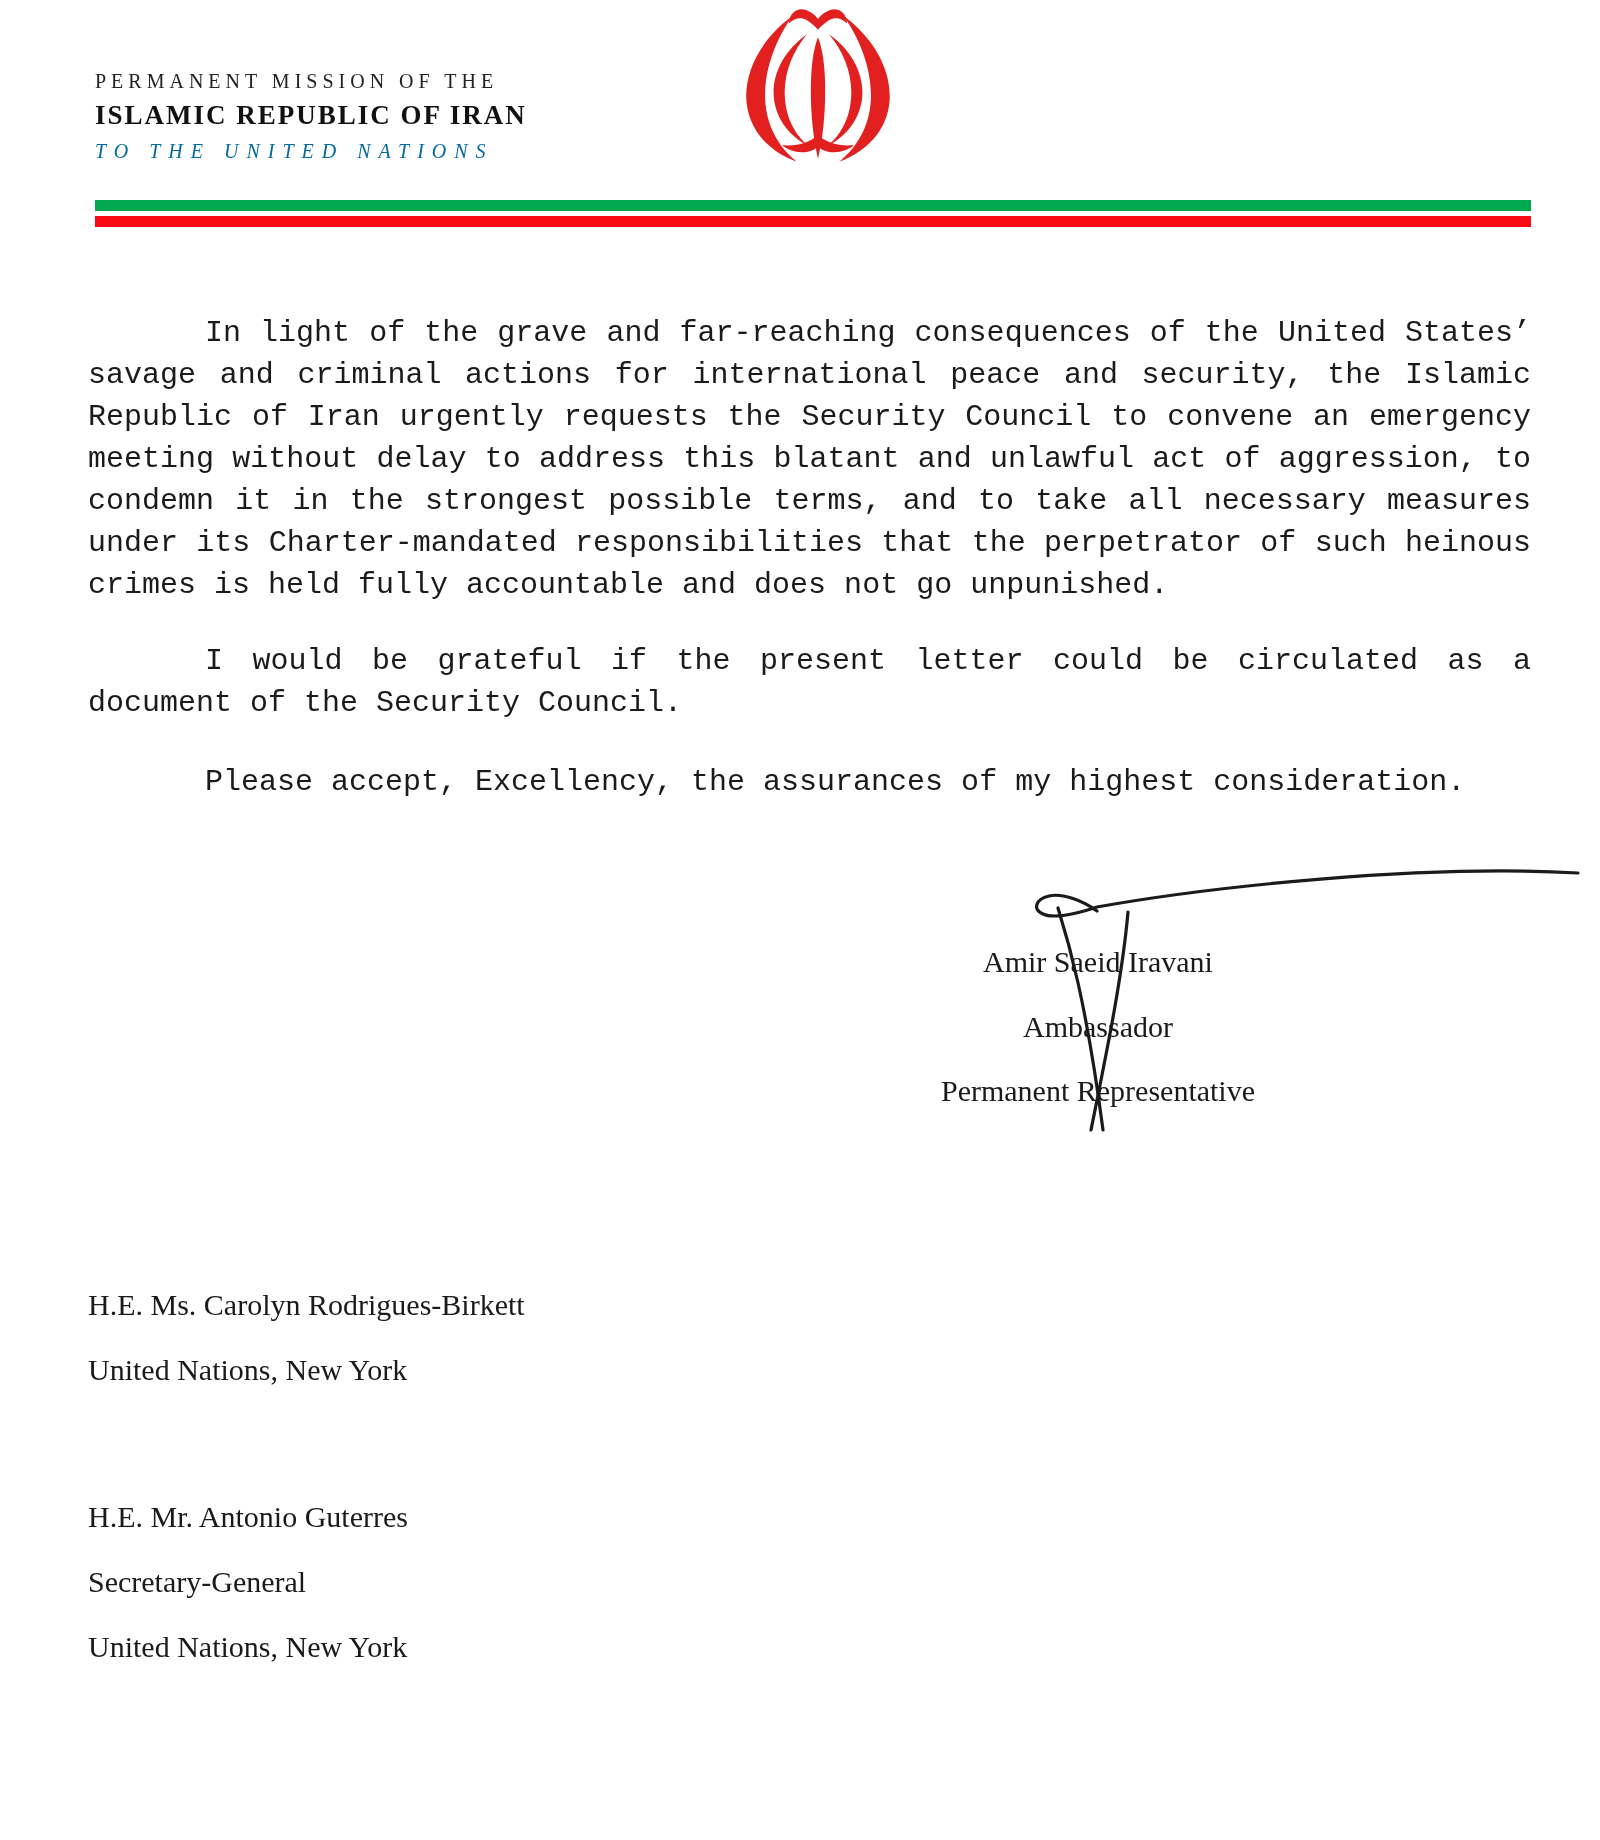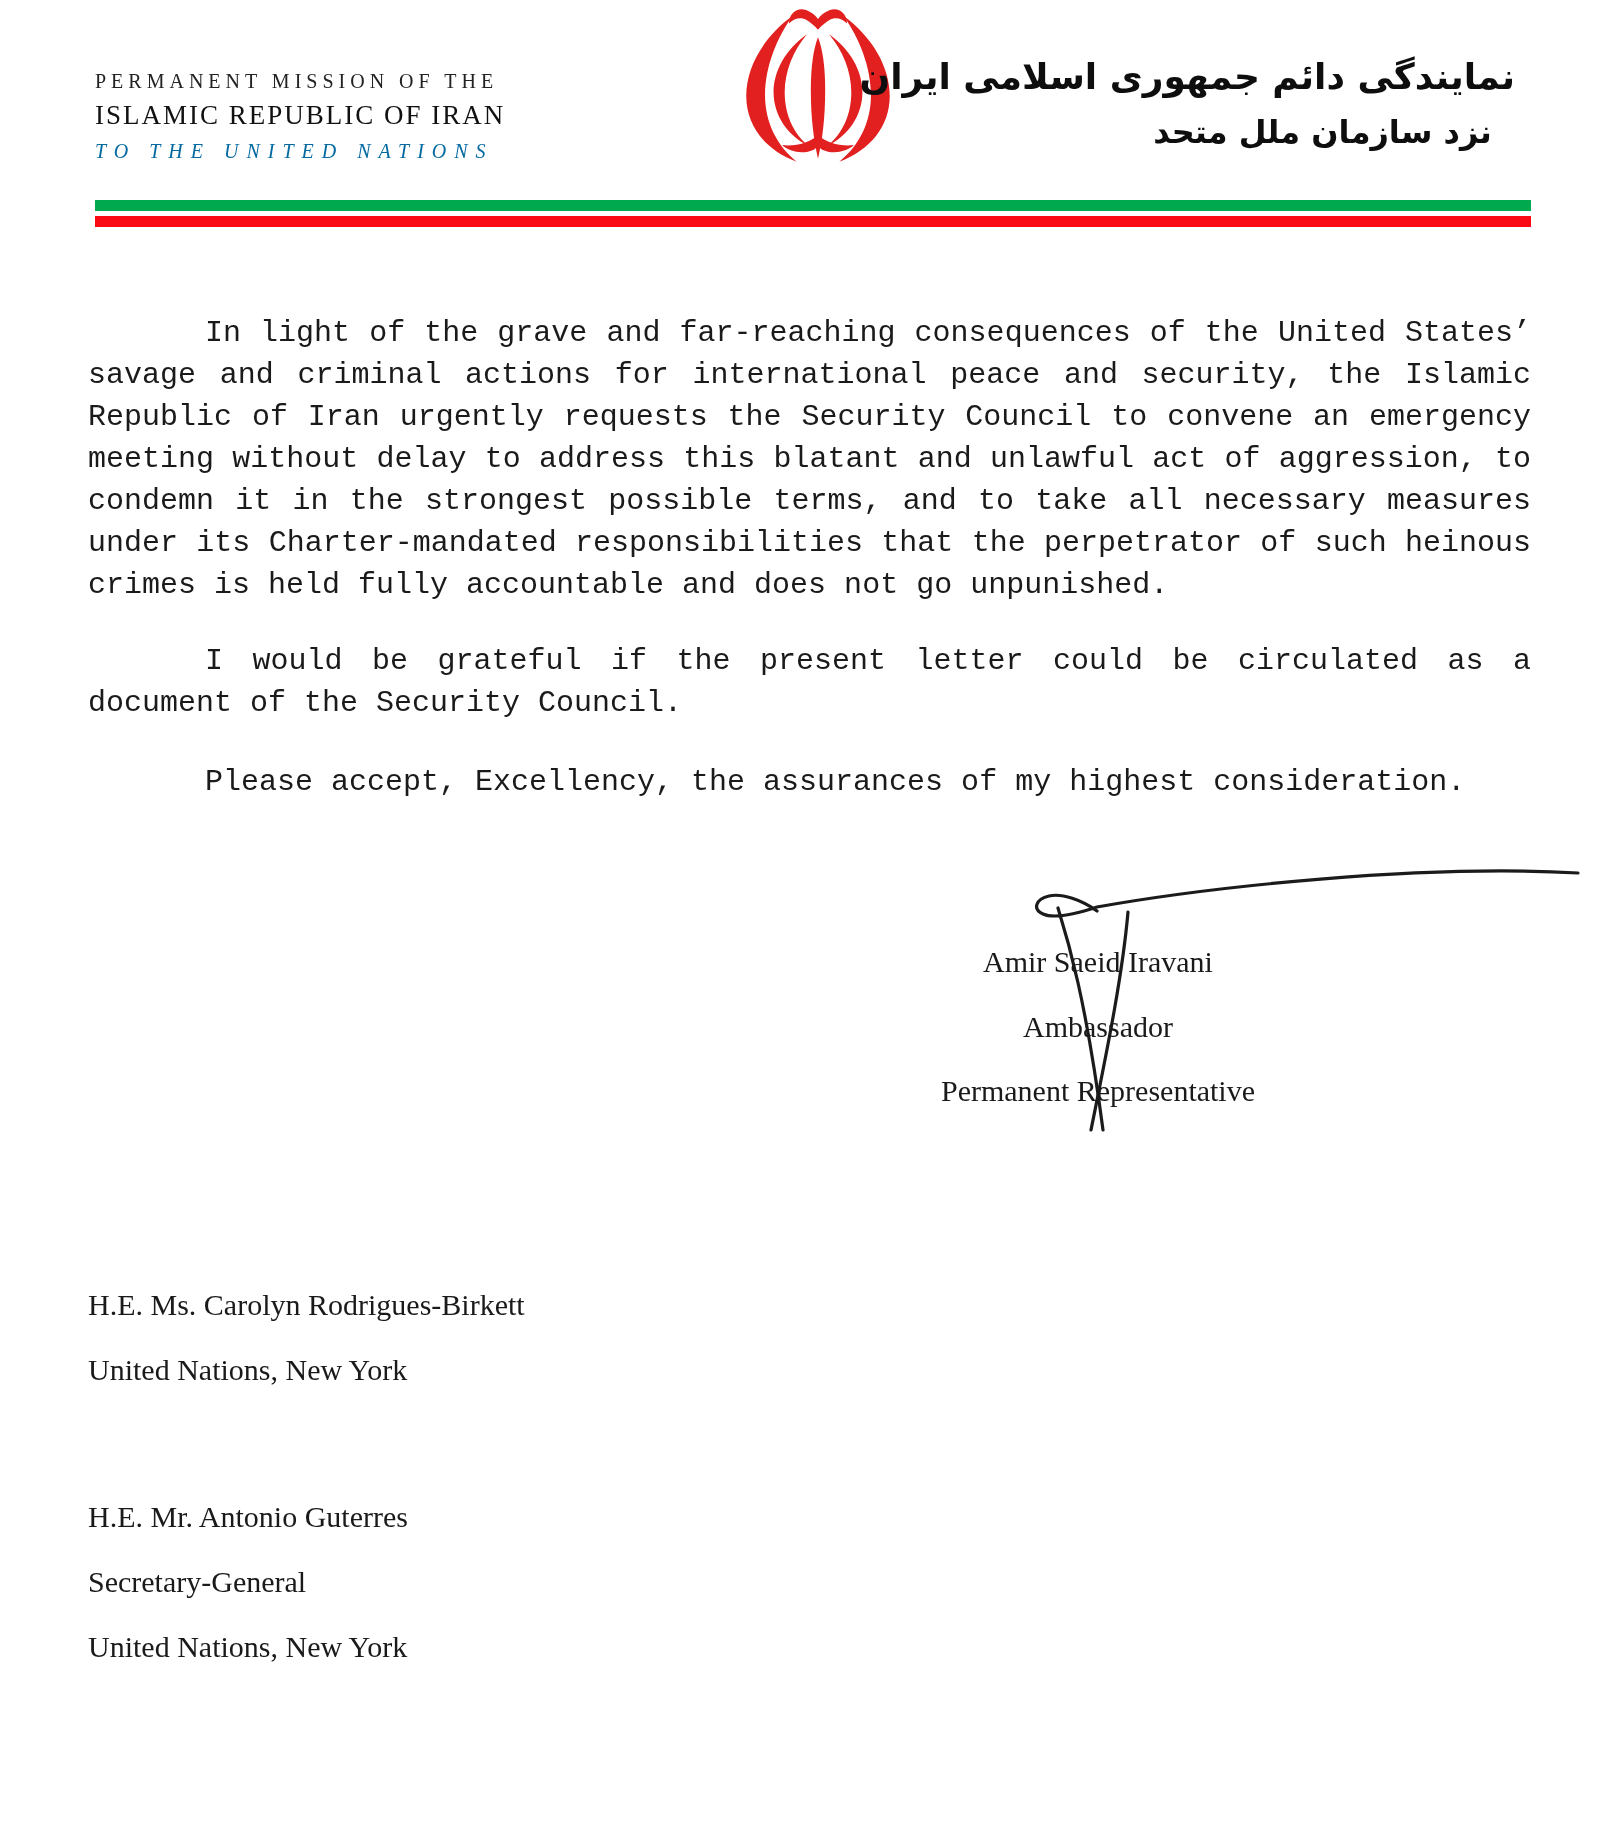--- a/index.html
+++ b/index.html
@@ -9,21 +9,21 @@
     height: 1840px;
     background: #ffffff;
     font-family: "Liberation Serif", serif;
     color: var(--text, #1a1a1a);
     overflow: hidden;
   }
 
   
   .lh-left { position: absolute; left: 95px; top: 70px; }
   .lh-line1 { font-size: 20px; letter-spacing: 5px; color: #222; white-space: nowrap; }
-  .lh-line2 { font-size: 27px; font-weight: normal; letter-spacing: 2px; margin-top: 7px; color: #111; white-space: nowrap; }
+  .lh-line2 { font-size: 27px; font-weight: bold; letter-spacing: 2px; margin-top: 7px; color: #111; white-space: nowrap; }
   .lh-line3 { font-size: 20px; letter-spacing: 8px; margin-top: 9px; color: #0369a1; white-space: nowrap; font-style: italic; }
 
   .emblem { position: absolute; left: 736px; top: 4px; width: 164px; height: 166px; }
 
   .farsi {
     position: absolute; top: 48px; right: 85px; width: 445px;
     direction: rtl;
     font-family: "DejaVu Sans", sans-serif;
     font-weight: bold; color: #0e0e0e;
   }
@@ -81,24 +81,20 @@
       <path d="M43.5,20 C31,30 24,44.5 24,58.5 C24,74 32.5,87.5 44.5,94 C35.5,86 30.5,73 30.5,58.5 C30.5,44.5 35.5,31 43.5,20 Z"></path>
       <path d="M35,8 C18,22 8,42 8,61 C8,81 19.5,97 37.5,104.5 C26,94 19,78.5 19,60.5 C19,41.5 26,22.5 35,8 Z"></path>
 
       <g transform="translate(100,0) scale(-1,1)">
         <path d="M43.5,20 C31,30 24,44.5 24,58.5 C24,74 32.5,87.5 44.5,94 C35.5,86 30.5,73 30.5,58.5 C30.5,44.5 35.5,31 43.5,20 Z"></path>
         <path d="M35,8 C18,22 8,42 8,61 C8,81 19.5,97 37.5,104.5 C26,94 19,78.5 19,60.5 C19,41.5 26,22.5 35,8 Z"></path>
       </g>
     </g>
   </svg>
 
-  <div class="farsi">
-    <div class="farsi-1">نمایندگی دائم جمهوری اسلامی ایران</div>
-    <div class="farsi-2">نزد سازمان ملل متحد</div>
-  </div>
 
   <div class="tricolor">
     <div class="stripe-green"></div>
     <div class="stripe-white"></div>
     <div class="stripe-red"></div>
   </div>
 
   <div class="body-text">
     <p>In light of the grave and far-reaching consequences of the United States’ savage and criminal actions for international peace and security, the Islamic Republic of Iran urgently requests the Security Council to convene an emergency meeting without delay to address this blatant and unlawful act of aggression, to condemn it in the strongest possible terms, and to take all necessary measures under its Charter-mandated responsibilities that the perpetrator of such heinous crimes is held fully accountable and does not go unpunished.</p>
     <p class="gap1">I would be grateful if the present letter could be circulated as a document of the Security Council.</p>

